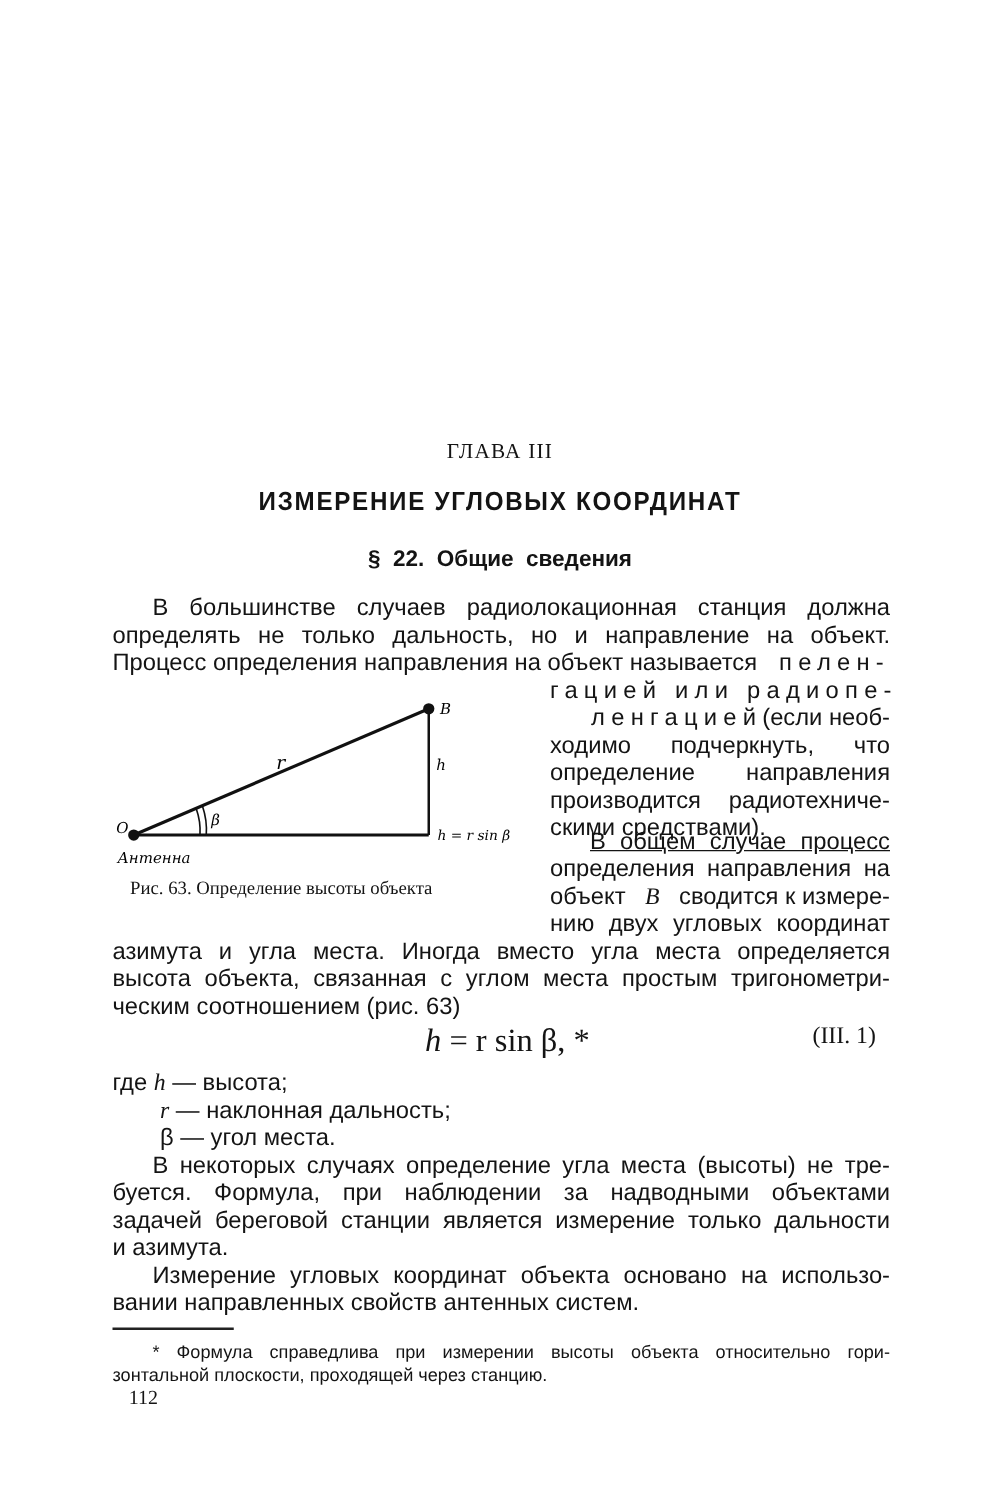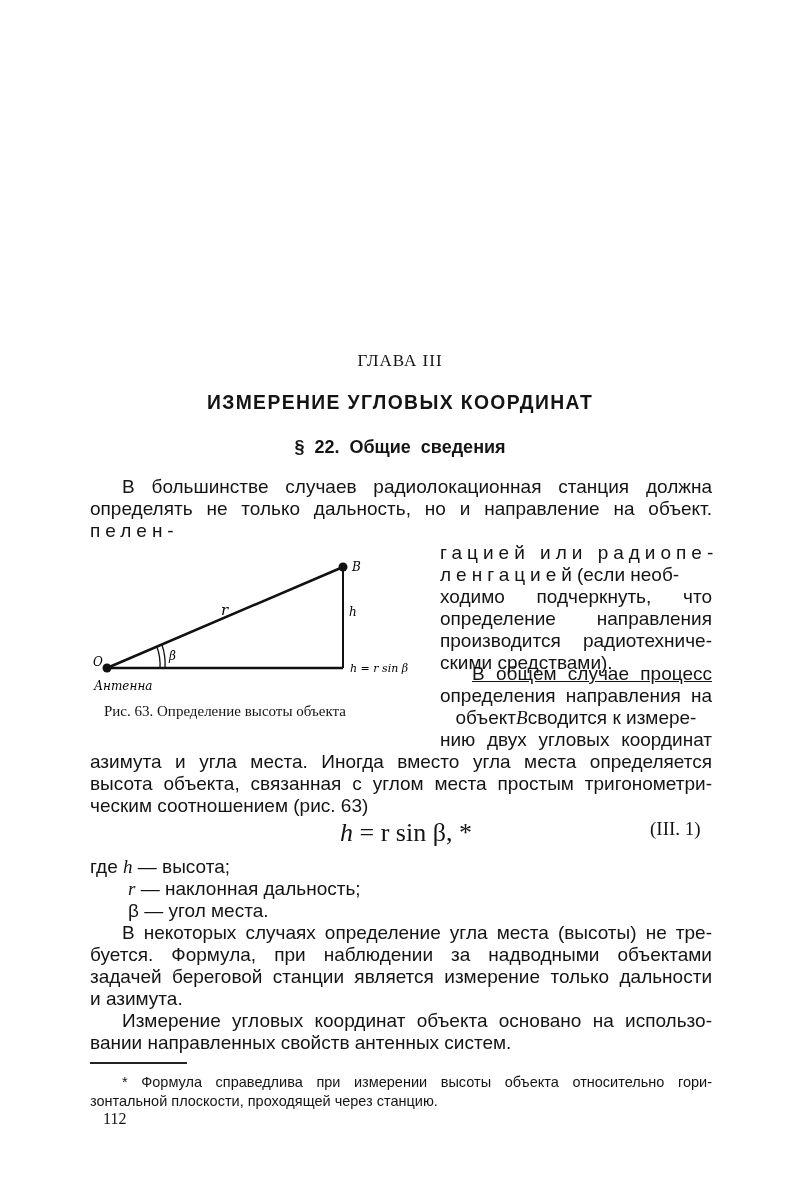--- a/index.html
+++ b/index.html
@@ -59,36 +59,37 @@
 </head>
 <body>
 
 <div class="abs chapter">ГЛАВА III</div>
 <div class="abs title">ИЗМЕРЕНИЕ УГЛОВЫХ КООРДИНАТ</div>
 <div class="abs section">§ 22. Общие сведения</div>
 
 <div class="abs line full ind" style="top:476px">В большинстве случаев радиолокационная станция должна</div>
 <div class="abs line full" style="top:498px">определять не только дальность, но и направление на объект.</div>
 <div class="abs line" style="left:90px; top:520px; width:622px; display:flex; justify-content:space-between;">
+  <span>Процесс определения направления на объект называется</span>
   <span class="spaced">пелен-</span>
 </div>
 
 <div class="abs line right spaced" style="top:542px">гацией или радиопе-</div>
-<div class="abs line" style="left:440px; top:564px; width:272px; display:flex; justify-content:flex-start;">
+<div class="abs line" style="left:440px; top:564px; width:272px; display:flex; justify-content:flex-end;">
   <span class="spaced">ленгацией</span>
   <span>(если необ-</span>
 </div>
 <div class="abs line right" style="top:586px">ходимо подчеркнуть, что</div>
 <div class="abs line right" style="top:608px">определение направления</div>
 <div class="abs line right" style="top:630px">производится радиотехниче-</div>
 <div class="abs line right last" style="top:652px">скими средствами).</div>
 
 <div class="abs line right last" style="top:664px; left:472px; width:240px; text-align-last:justify; top:663px;text-decoration:underline;">В общем случае процесс</div>
 <div class="abs line right" style="top:685px">определения направления на</div>
-<div class="abs line" style="left:440px; top:707px; width:272px; display:flex; justify-content:center;">
+<div class="abs line" style="left:440px; top:707px; width:272px; display:flex; justify-content:space-between;">
   <span>объект</span>
   <i class="var">B</i>
   <span>сводится к измере-</span>
 </div>
 <div class="abs line right" style="top:729px">нию двух угловых координат</div>
 
 <div class="abs line full" style="top:751px">азимута и угла места. Иногда вместо угла места определяется</div>
 <div class="abs line full" style="top:773px">высота объекта, связанная с углом места простым тригонометри-</div>
 <div class="abs line full last" style="top:795px">ческим соотношением (рис. 63)</div>
 

